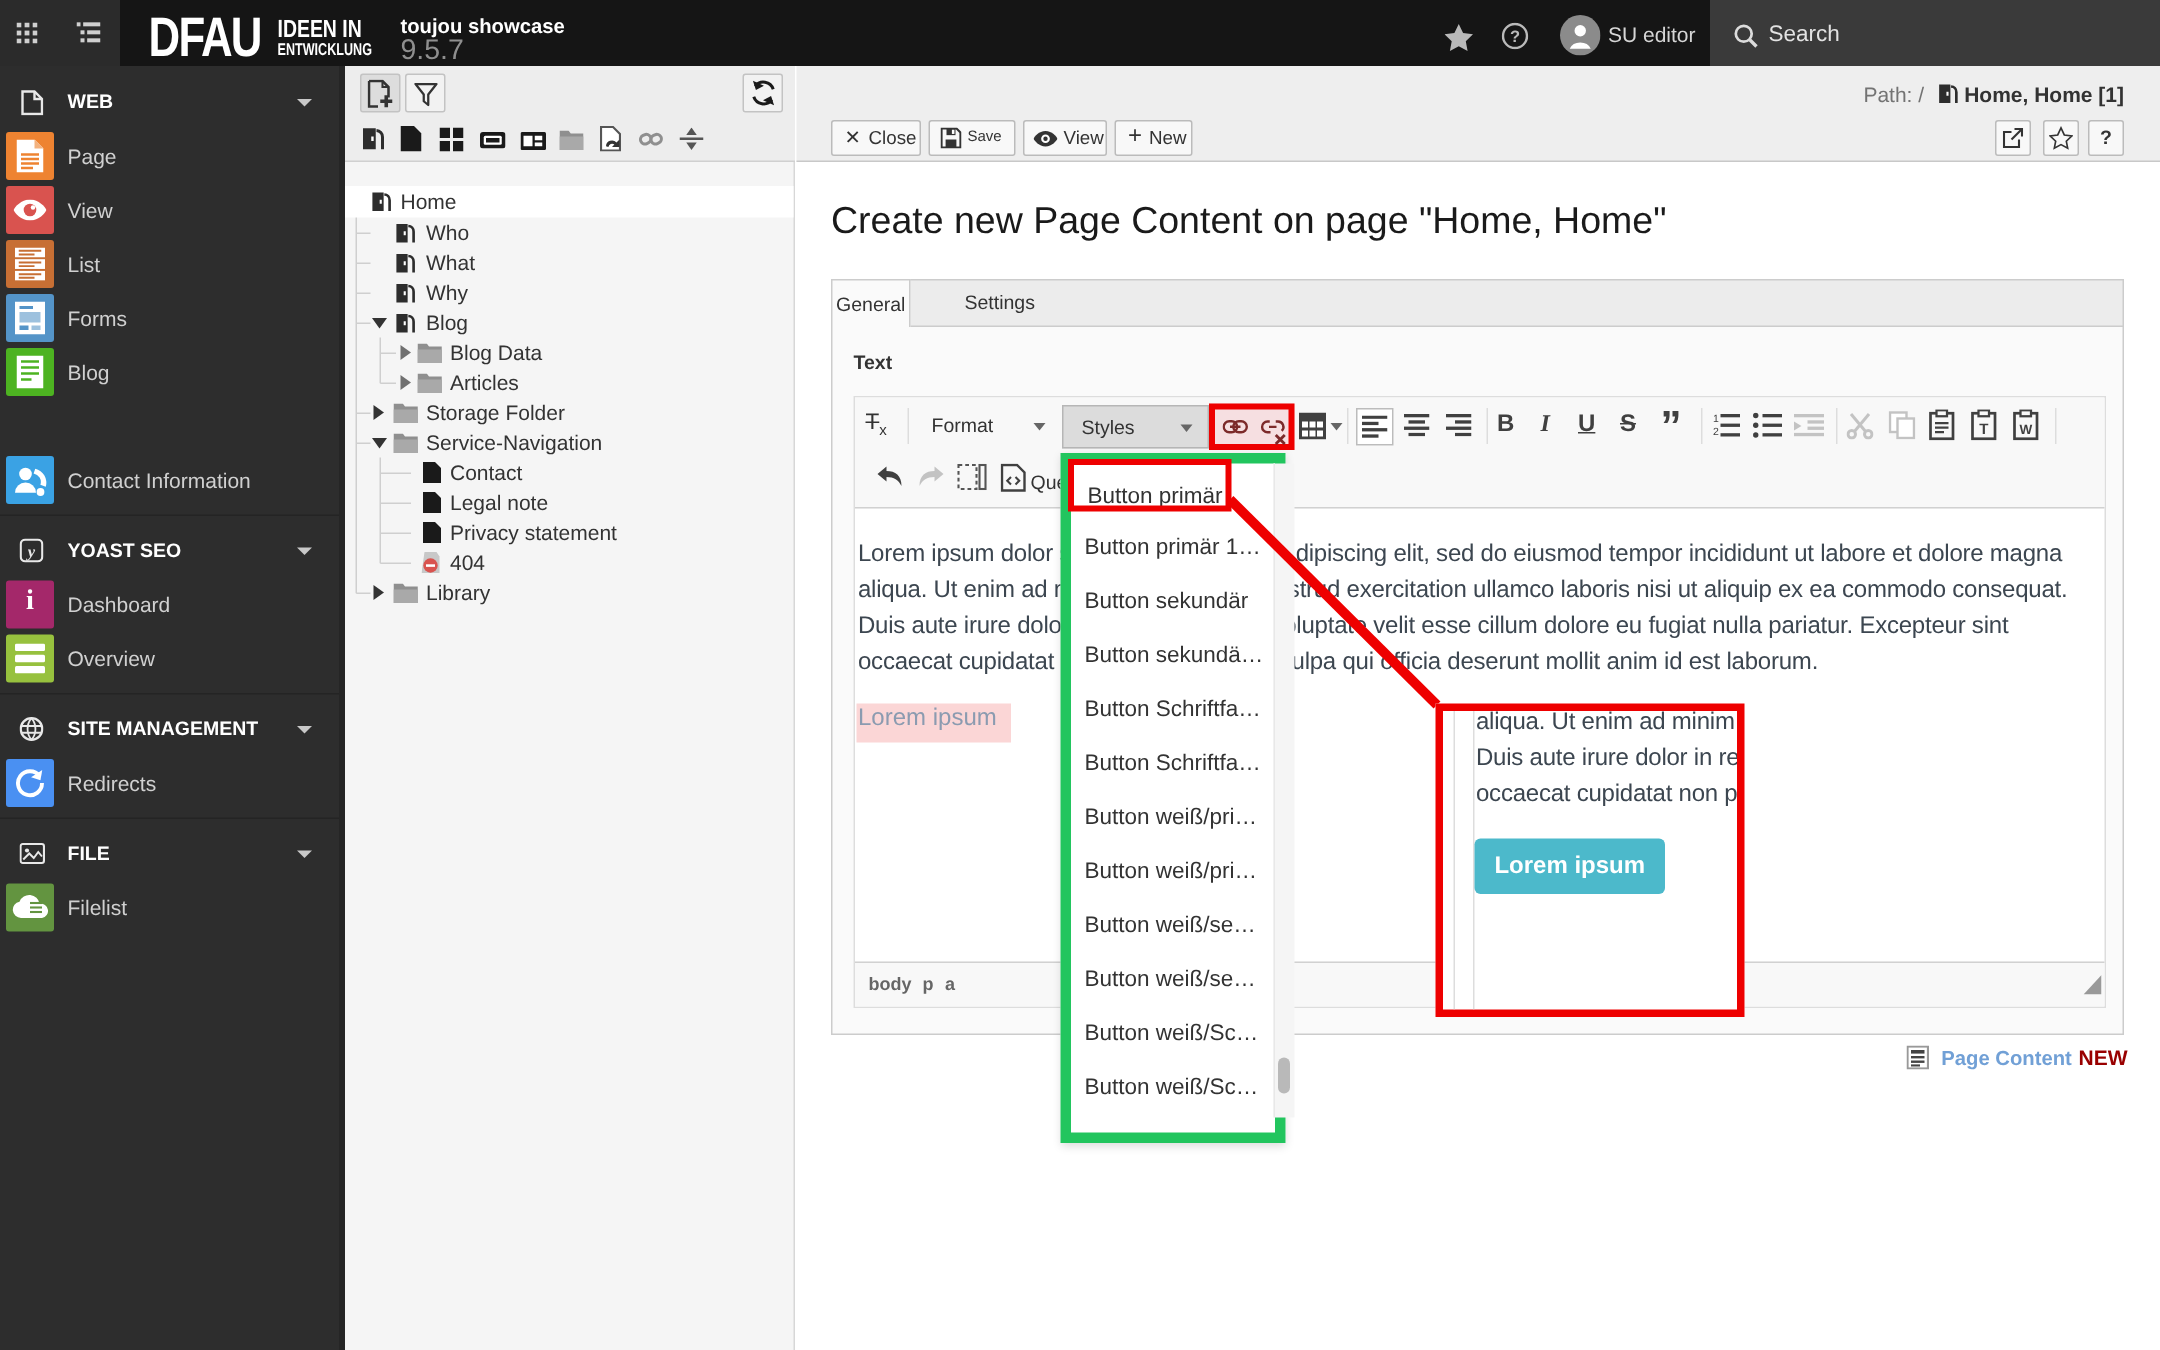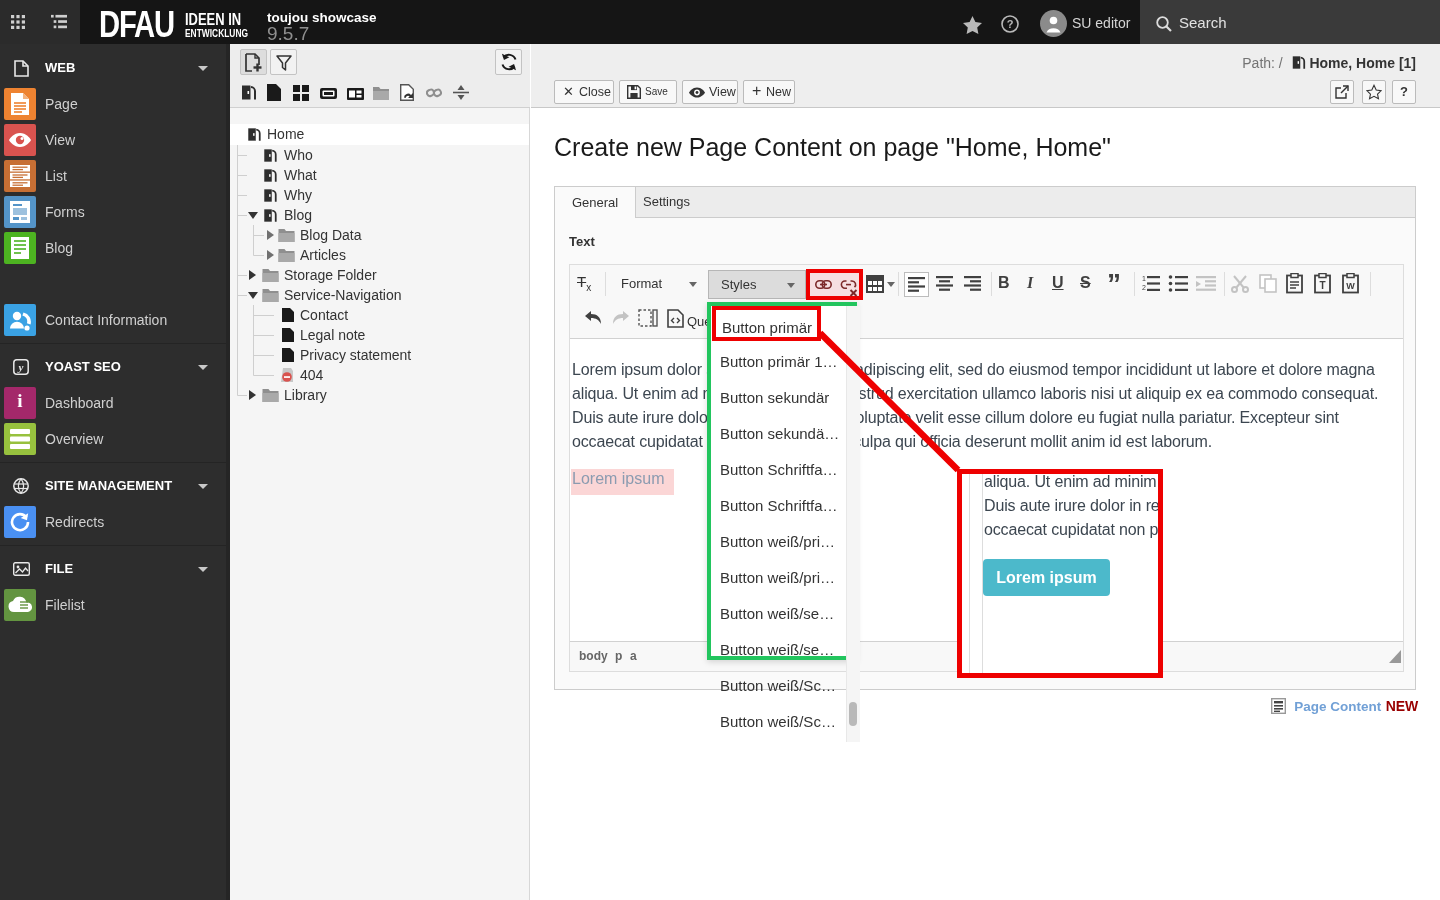--- a/index.html
+++ b/index.html
@@ -33,38 +33,38 @@
 
 
 #content { position:absolute; left:531px; top:44px; width:909px; height:856px; background:#fff; }
 #docheader { position:absolute; left:0; top:0; width:909px; height:64px; background:#eeeeee; border-bottom:1px solid #c8c8c8; }
 .dbtn { position:absolute; top:36px; height:24px; border:1px solid #bbb; border-radius:2px; background:#f8f8f8;
   font-size:13px; color:#333; line-height:22px; }
 h1 { position:absolute; left:23px; top:89px; font-size:25px; font-weight:400; color:#1a1a1a; }
 
 
 #tabbar { position:absolute; left:23px; top:142px; width:862px; height:32px; background:#ececec; border:1px solid #ccc; }
-#tabGeneral { position:absolute; left:-1px; top:-1px; width:82px; height:33px; background:#fafafa;
+#tabGeneral { position:absolute; left:-1px; top:-1px; width:53px; height:33px; background:#fafafa;
   border:1px solid #ccc; border-bottom:none; font-size:13px; color:#333; text-align:center; line-height:31px; }
 #tabSettings { position:absolute; left:88px; top:0; font-size:13px; color:#333; line-height:30px; }
 #panel { position:absolute; left:23px; top:174px; width:862px; height:472px; background:#fafafa;
   border:1px solid #ccc; border-top:none; }
 
 
 #editor { position:absolute; left:14px; top:46px; width:835px; height:408px; border:1px solid #ddd; background:#fff; }
 #ed-toolbar { position:absolute; left:0; top:0; width:833px; height:74px; background:#f8f8f8; border-bottom:1px solid #d1d1d1; }
 .sep { position:absolute; top:7px; width:1px; height:24px; background:#ddd; }
 #ed-status { position:absolute; left:0; top:376px; width:833px; height:30px; background:#f8f8f8; border-top:1px solid #d1d1d1;
   font-size:12px; color:#666; }
 
 .edtext { position:absolute; left:2px; width:830px; font-size:16px; color:#3c4650; line-height:24px; white-space:nowrap; letter-spacing:-0.15px; }
 
 
-#dropdown { position:absolute; left:176px; top:258px; width:150px; height:358px; background:#fff;
-  border:4px solid #22c55e; box-shadow:0 2px 6px rgba(0,0,0,.15); }
+#dropdown { position:absolute; left:176px; top:258px; width:150px; height:460px; background:#fff;
+  border:7px solid #22c55e; box-shadow:0 2px 6px rgba(0,0,0,.15); }
 .dditem { position:absolute; left:9px; width:130px; height:36px; line-height:36px; font-size:15px; color:#333;
   white-space:nowrap; overflow:hidden; }
 
 
 .redbox { position:absolute; border:4px solid #ee0000; }
 #previewbox { position:absolute; left:426px; top:425px; width:206px; height:209px;
   background:#fff; border:5px solid #ee0000; overflow:hidden; }
 .tbtxt { position:absolute; top:0; height:38px; line-height:38px; font-size:13px; color:#333; }
 .tbic { position:absolute; }
 .caret-s { position:absolute; width:0; height:0; border-left:4px solid transparent;

